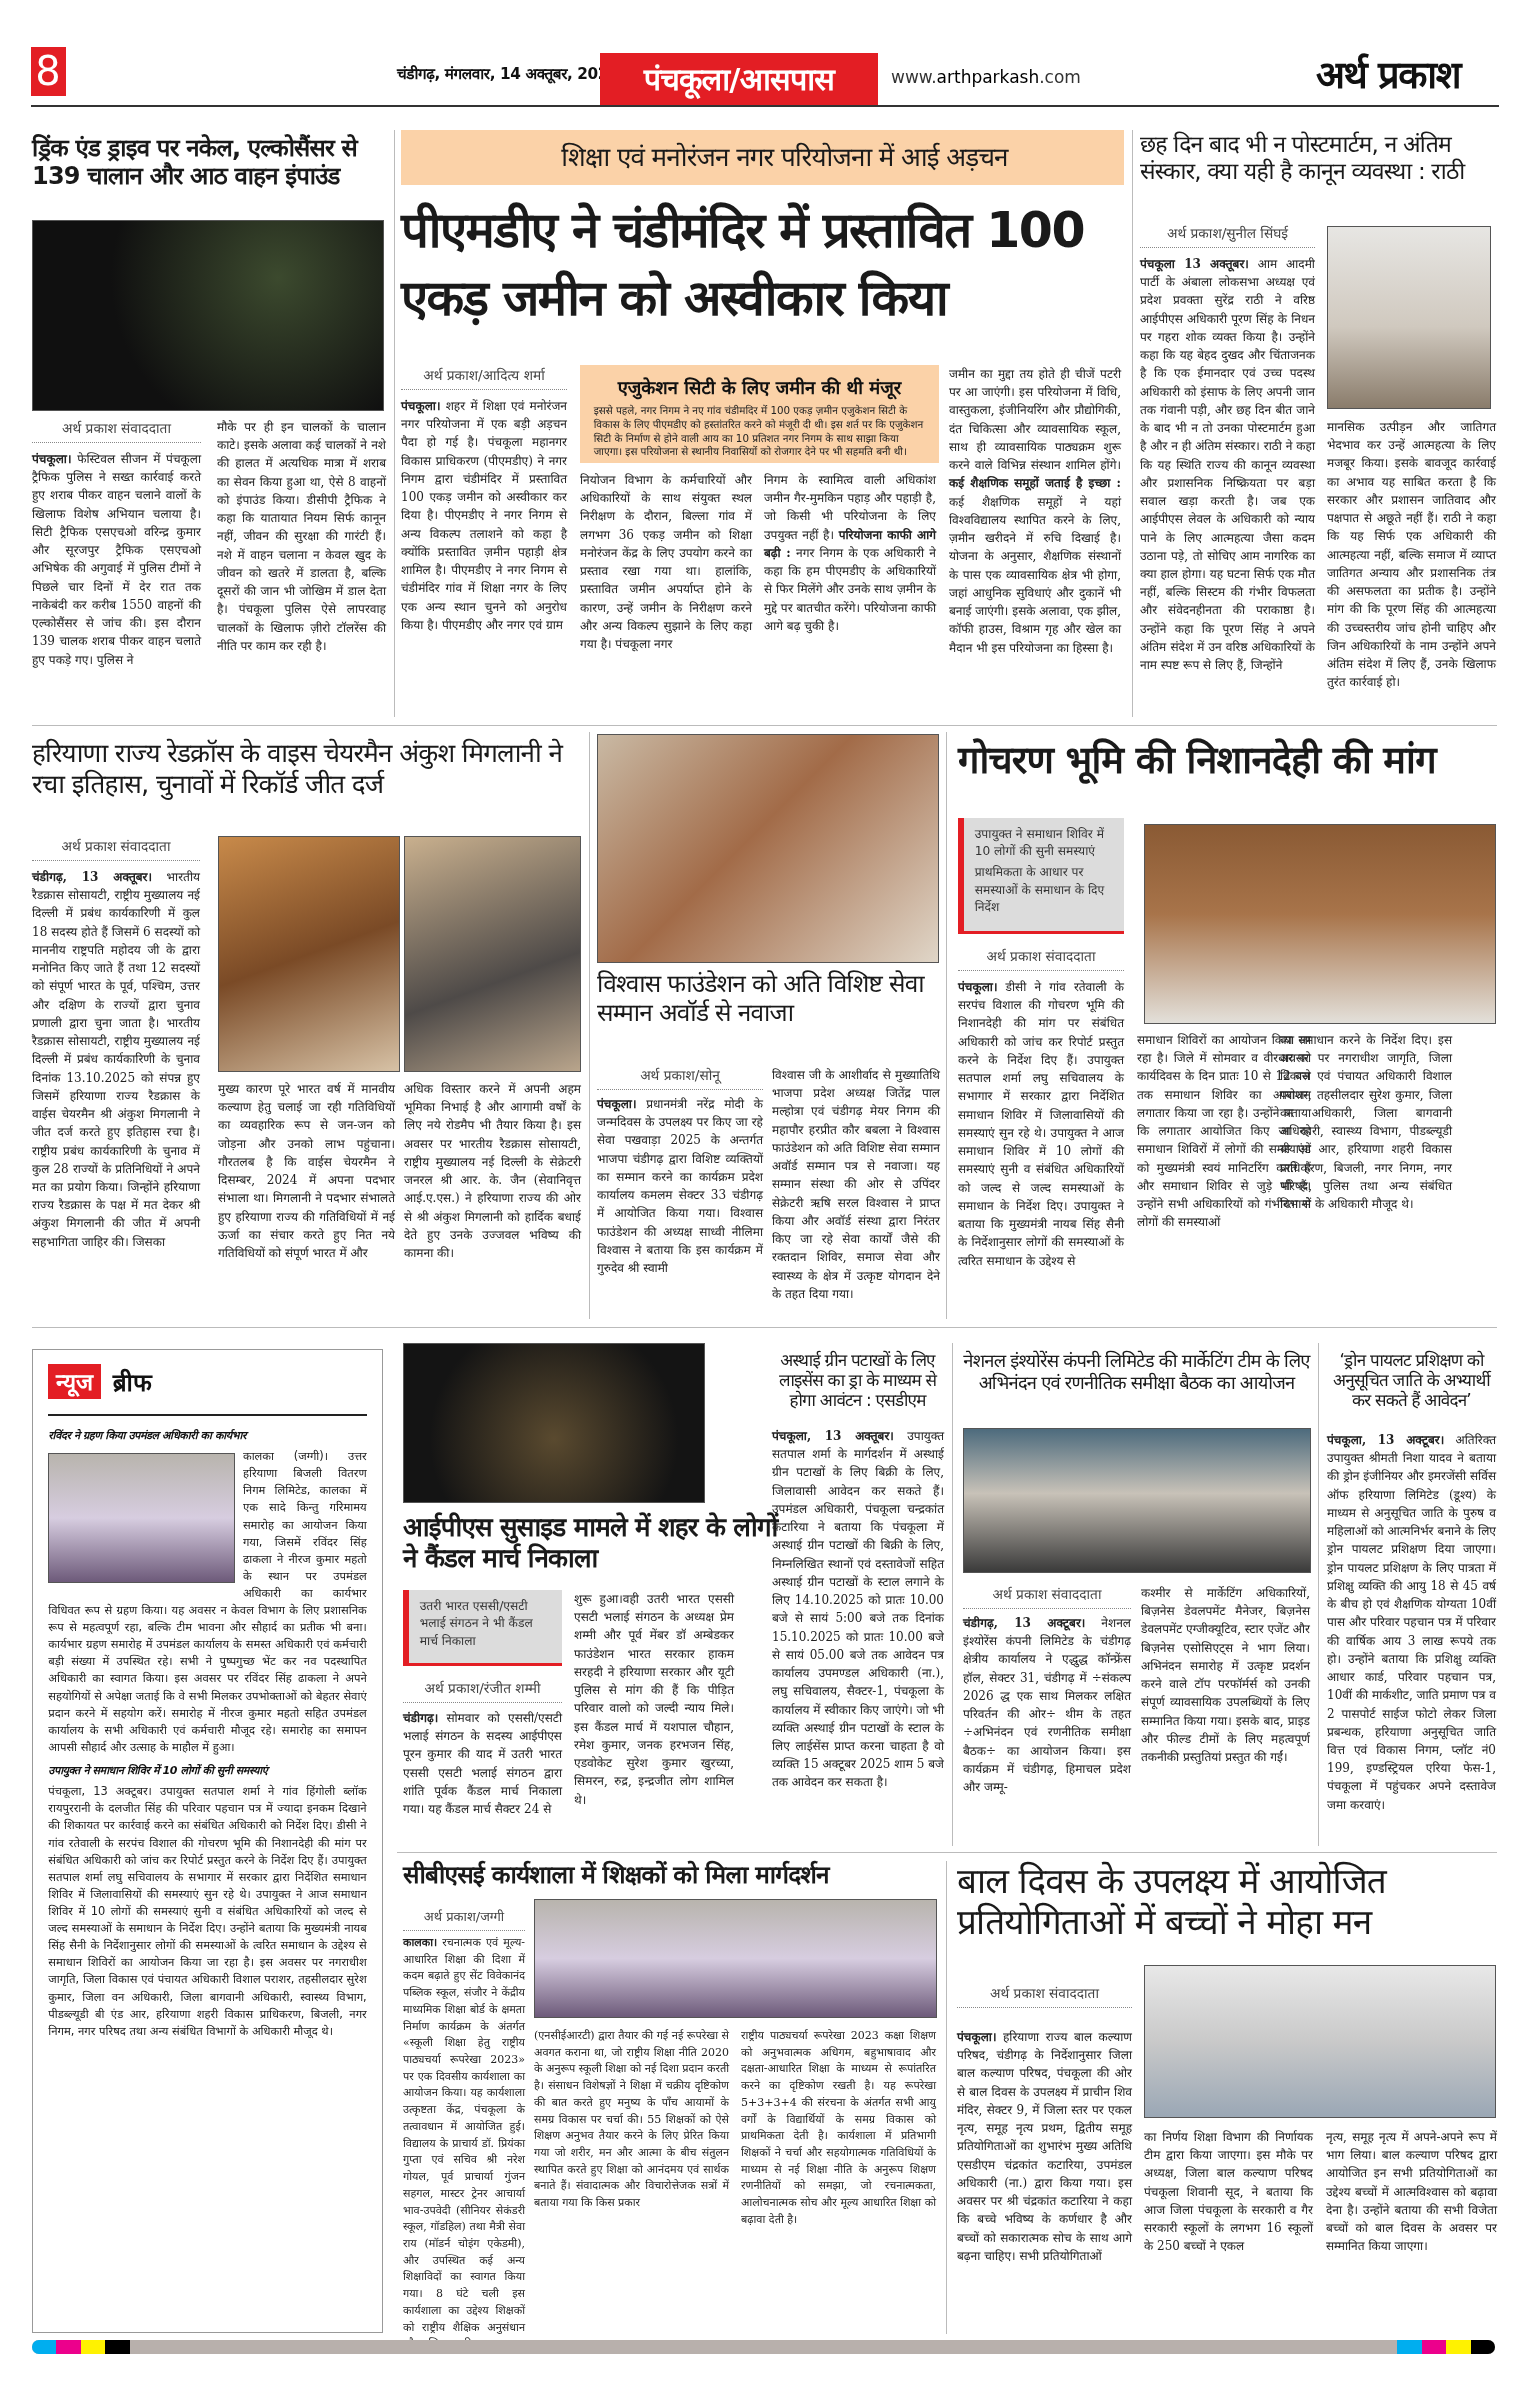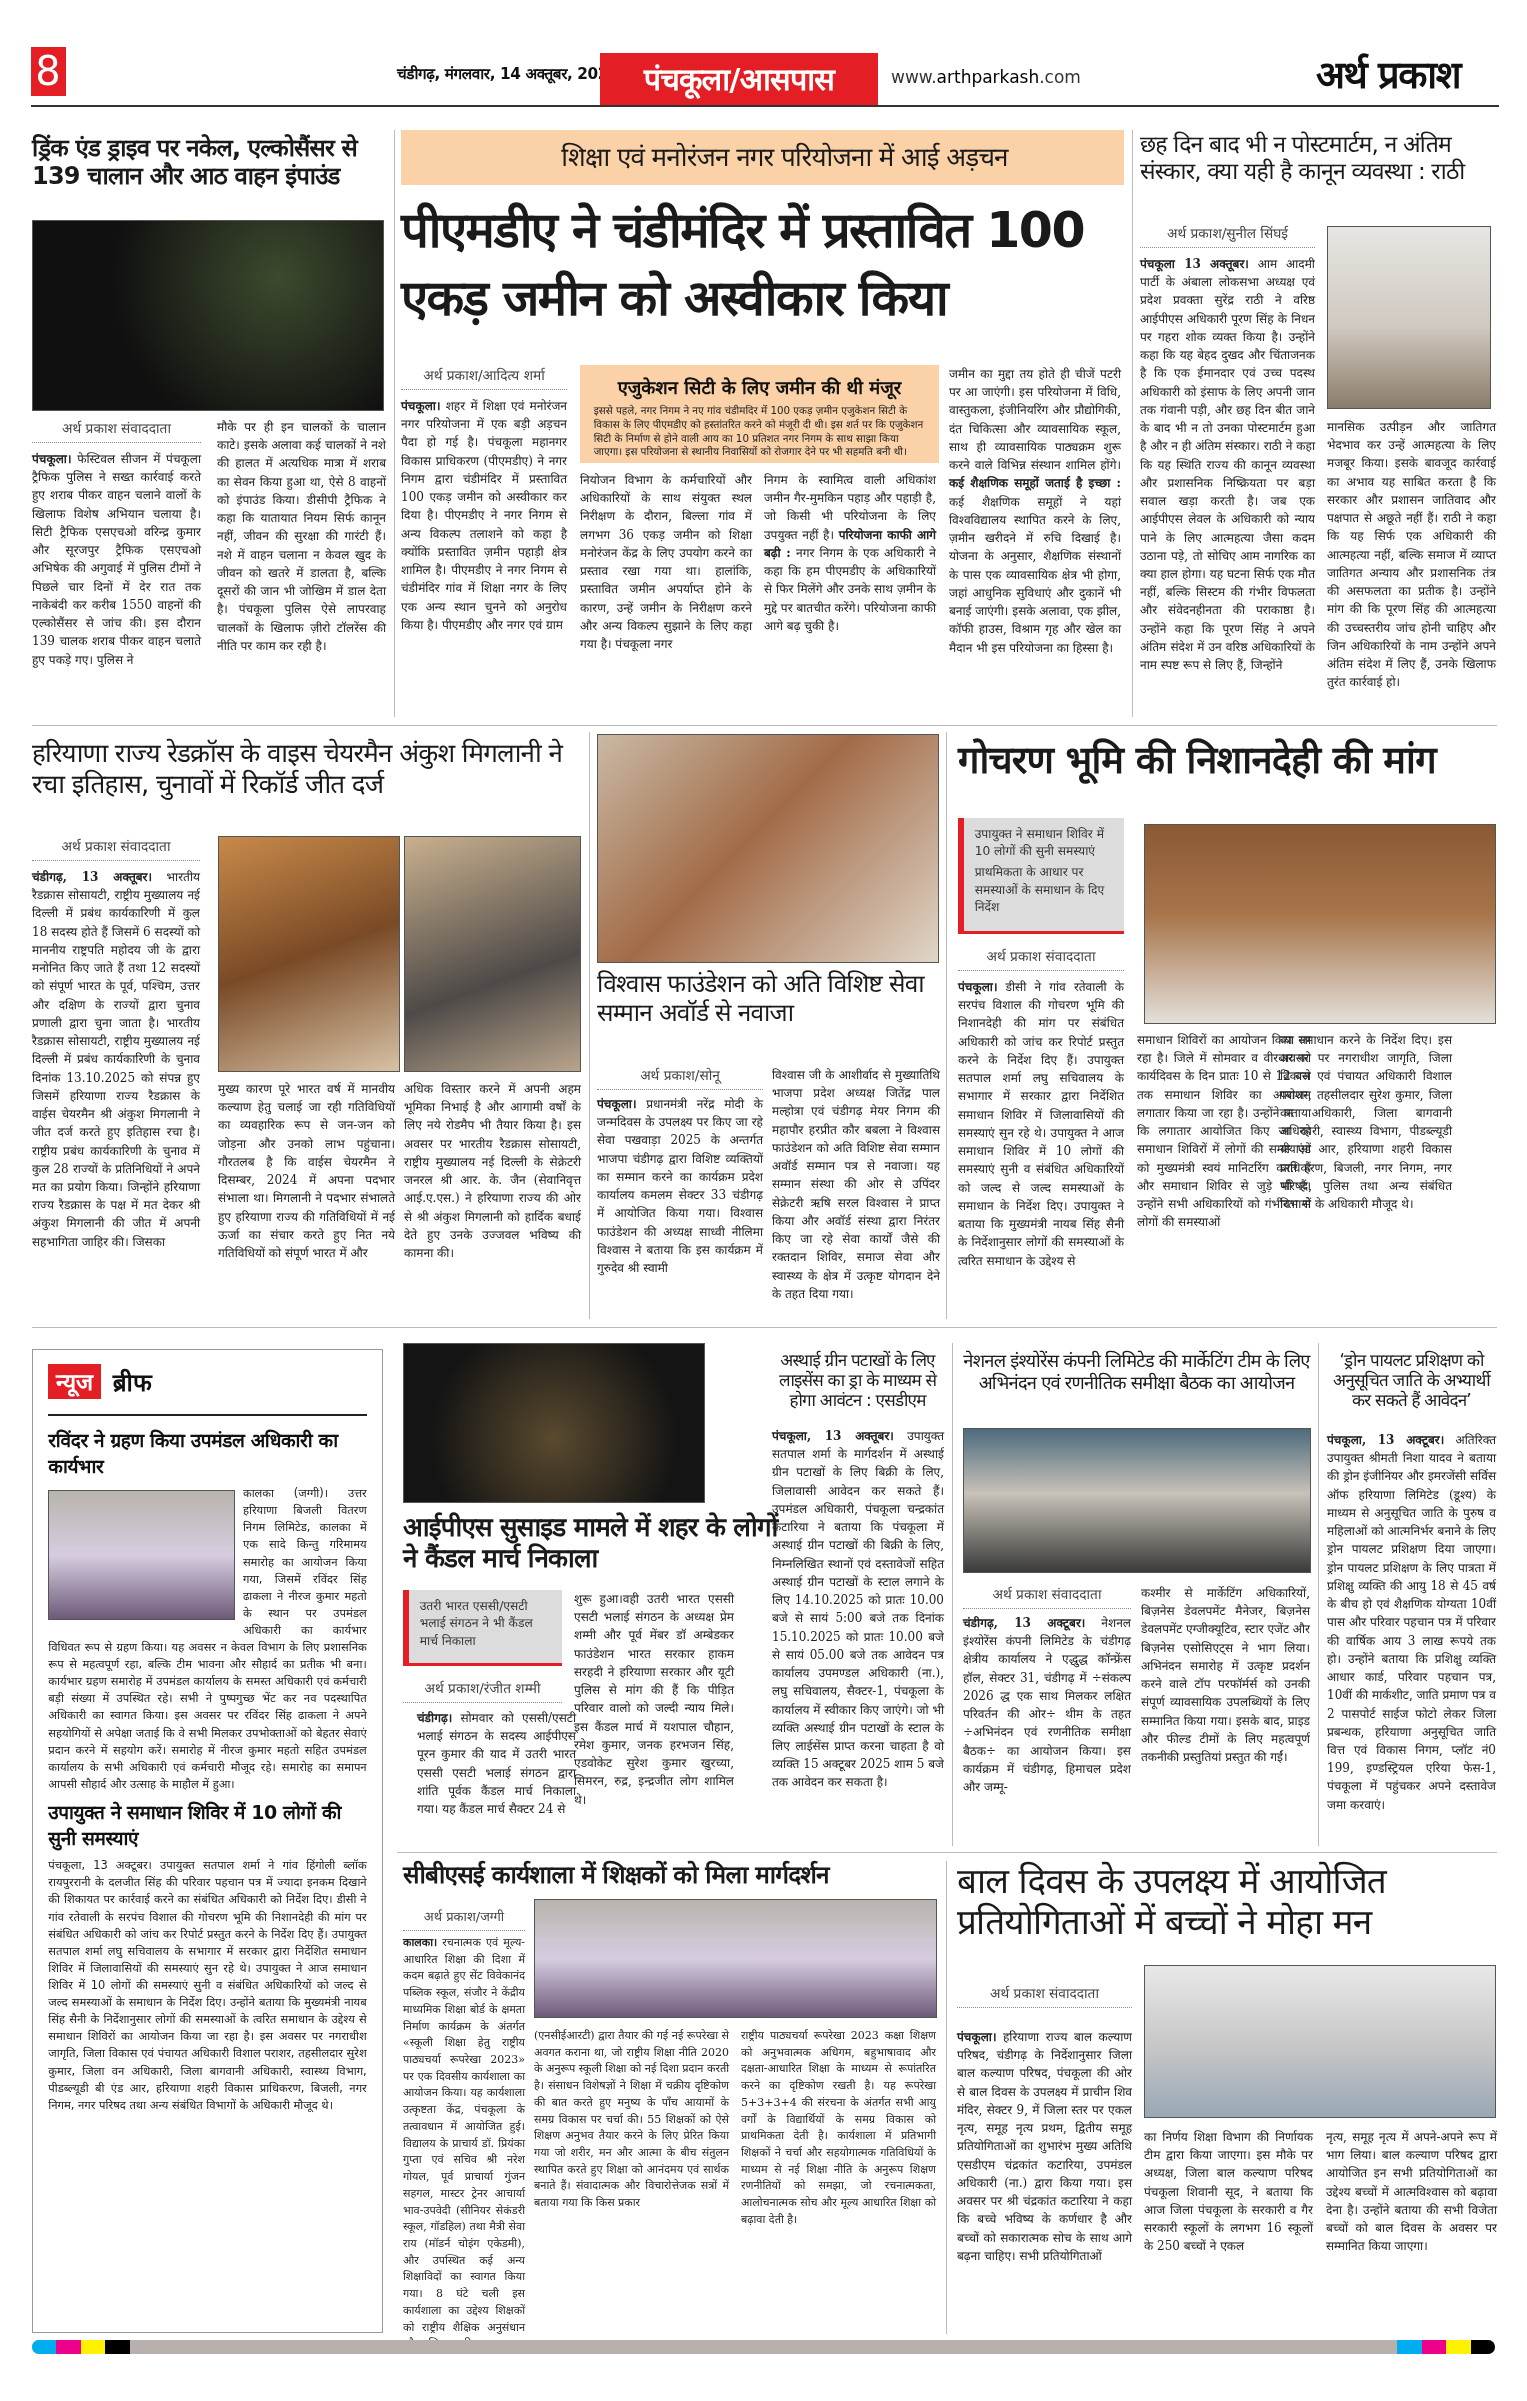--- a/index.html
+++ b/index.html
@@ -36,21 +36,21 @@
   .highlight-box p { font-family: "DejaVu Sans", sans-serif; font-size: 12px; line-height: 1.45; color: #222; }
 
   .pull-box { background: #dcdcdc; border-left: 6.9px solid #e31e24; border-bottom: 3.1px solid #e31e24; padding: 7.6px 10.7px; font-family: "DejaVu Sans", sans-serif; font-size: 14.5px; line-height: 1.45; color: #333; }
   .pull-box p + p { margin-top: 3.1px; }
 
   .brief-box { position: absolute; left: 32px; top: 1349px; width: 351px; height: 984px; border: 1.5px solid #999; padding: 13.7px 15.3px; }
   .brief-tag { display: flex; align-items: center; gap: 12px; margin-bottom: 15.3px; }
   .brief-tag .red { background: #e31e24; color: #fff; font-weight: bold; font-size: 23px; padding: 1.5px 7.6px; font-family: "DejaVu Sans", sans-serif; }
   .brief-tag .black { font-weight: bold; font-size: 24.4px; color: #111; font-family: "DejaVu Sans", sans-serif; }
   .brief-rule { height: 2.3px; background: #222; margin-bottom: 10.7px; }
-  .brief-head { font-family: "DejaVu Sans", sans-serif; font-weight: bold; font-size: 19px; letter-spacing: -0.4px; margin: 6.1px 0 6.1px; }
+  .brief-head { font-family: "DejaVu Sans", sans-serif; font-weight: bold; font-size: 11px; letter-spacing: -0.4px; margin: 6.1px 0 6.1px; font-style: italic; }
   .brief-text { font-family: "DejaVu Sans", sans-serif; font-size: 11.4px; line-height: 1.5; color: #222; text-align: justify; }
   .brief-text .lead { font-weight: normal; }
 
   .cmyk-bar { position: absolute; left: 32px; top: 2340px; width: 1463px; height: 13.7px; background: #b8b0ac; border-radius: 6.9px; overflow: hidden; display: flex; justify-content: space-between; }
   .cmyk-group { display: flex; height: 100%; }
   .cmyk-group span { display: block; width: 24.4px; height: 100%; }
 </style>
 </head>
 <body>
 
@@ -151,21 +151,21 @@
   <div class="brief-text"><span class="lead">पंचकूला, 13 अक्टूबर।</span> <span>उपायुक्त सतपाल शर्मा ने गांव हिंगोली ब्लॉक रायपुररानी के दलजीत सिंह की परिवार पहचान पत्र में ज्यादा इनकम दिखाने की शिकायत पर कार्रवाई करने का संबंधित अधिकारी को निर्देश दिए। डीसी ने गांव रतेवाली के सरपंच विशाल की गोचरण भूमि की निशानदेही की मांग पर संबंधित अधिकारी को जांच कर रिपोर्ट प्रस्तुत करने के निर्देश दिए हैं। उपायुक्त सतपाल शर्मा लघु सचिवालय के सभागार में सरकार द्वारा निर्देशित समाधान शिविर में जिलावासियों की समस्याएं सुन रहे थे। उपायुक्त ने आज समाधान शिविर में 10 लोगों की समस्याएं सुनी व संबंधित अधिकारियों को जल्द से जल्द समस्याओं के समाधान के निर्देश दिए। उन्होंने बताया कि मुख्यमंत्री नायब सिंह सैनी के निर्देशानुसार लोगों की समस्याओं के त्वरित समाधान के उद्देश्य से समाधान शिविरों का आयोजन किया जा रहा है। इस अवसर पर नगराधीश जागृति, जिला विकास एवं पंचायत अधिकारी विशाल पराशर, तहसीलदार सुरेश कुमार, जिला वन अधिकारी, जिला बागवानी अधिकारी, स्वास्थ्य विभाग, पीडब्ल्यूडी बी एंड आर, हरियाणा शहरी विकास प्राधिकरण, बिजली, नगर निगम, नगर परिषद तथा अन्य संबंधित विभागों के अधिकारी मौजूद थे।</span></div>
 </section>
 
 <section>
   <div class="abs photo candle" style="left:403px;top:1343px;width:302px;height:160px;"></div>
   <h2 class="abs headline" style="left:403px;top:1512px;width:381px;font-size:26px;">आईपीएस सुसाइड मामले में शहर के लोगों ने कैंडल मार्च निकाला</h2>
   <div class="abs pull-box" style="left:403px;top:1590px;width:159px;height:76px;font-size:12.2px;">
     <p>उतरी भारत एससी/एसटी भलाई संगठन ने भी कैंडल मार्च निकाला</p>
   </div>
   <div class="abs byline" style="left:403px;top:1678px;width:159px;font-size:13.7px;">अर्थ प्रकाश/रंजीत शम्मी</div>
-  <div class="abs body-text" style="left:417px;top:1709px;width:159px;"><span class="lead">चंडीगढ़।</span> <span>सोमवार को एससी/एसटी भलाई संगठन के सदस्य आईपीएस पूरन कुमार की याद में उतरी भारत एससी एसटी भलाई संगठन द्वारा शांति पूर्वक कैंडल मार्च निकाला गया। यह कैंडल मार्च सैक्टर 24 से</span></div>
+  <div class="abs body-text" style="left:403px;top:1709px;width:159px;"><span class="lead">चंडीगढ़।</span> <span>सोमवार को एससी/एसटी भलाई संगठन के सदस्य आईपीएस पूरन कुमार की याद में उतरी भारत एससी एसटी भलाई संगठन द्वारा शांति पूर्वक कैंडल मार्च निकाला गया। यह कैंडल मार्च सैक्टर 24 से</span></div>
   <div class="abs body-text" style="left:574px;top:1590px;width:160px;">शुरू हुआ।वही उतरी भारत एससी एसटी भलाई संगठन के अध्यक्ष प्रेम शम्मी और पूर्व मेंबर डॉ अम्बेडकर फाउंडेशन भारत सरकार हाकम सरहदी ने हरियाणा सरकार और यूटी पुलिस से मांग की हैं कि पीड़ित परिवार वालो को जल्दी न्याय मिले। इस कैंडल मार्च में यशपाल चौहान, रमेश कुमार, जनक हरभजन सिंह, एडवोकेट सुरेश कुमार खुरच्या, सिमरन, रुद्र, इन्द्रजीत लोग शामिल थे।</div>
 </section>
 
 <section>
   <h2 class="abs headline" style="left:770px;top:1350px;width:175px;font-size:17px;text-align:center;font-weight:normal;">अस्थाई ग्रीन पटाखों के लिए लाइसेंस का ड्रा के माध्यम से होगा आवंटन : एसडीएम</h2>
   <div class="abs body-text" style="left:772px;top:1427px;width:172px;"><span class="lead">पंचकूला, 13 अक्तूबर।</span> <span>उपायुक्त सतपाल शर्मा के मार्गदर्शन में अस्थाई ग्रीन पटाखों के लिए बिक्री के लिए, जिलावासी आवेदन कर सकते हैं। उपमंडल अधिकारी, पंचकूला चन्द्रकांत कटारिया ने बताया कि पंचकूला में अस्थाई ग्रीन पटाखों की बिक्री के लिए, निम्नलिखित स्थानों एवं दस्तावेजों सहित अस्थाई ग्रीन पटाखों के स्टाल लगाने के लिए 14.10.2025 को प्रातः 10.00 बजे से सायं 5:00 बजे तक दिनांक 15.10.2025 को प्रातः 10.00 बजे से सायं 05.00 बजे तक आवेदन पत्र कार्यालय उपमण्डल अधिकारी (ना.), लघु सचिवालय, सैक्टर-1, पंचकूला के कार्यालय में स्वीकार किए जाएंगे। जो भी व्यक्ति अस्थाई ग्रीन पटाखों के स्टाल के लिए लाईसेंस प्राप्त करना चाहता है वो व्यक्ति 15 अक्टूबर 2025 शाम 5 बजे तक आवेदन कर सकता है।</span></div>
 </section>
 
 <div class="col-rule" style="left:952px;top:1343px;height:503px;"></div>
 

